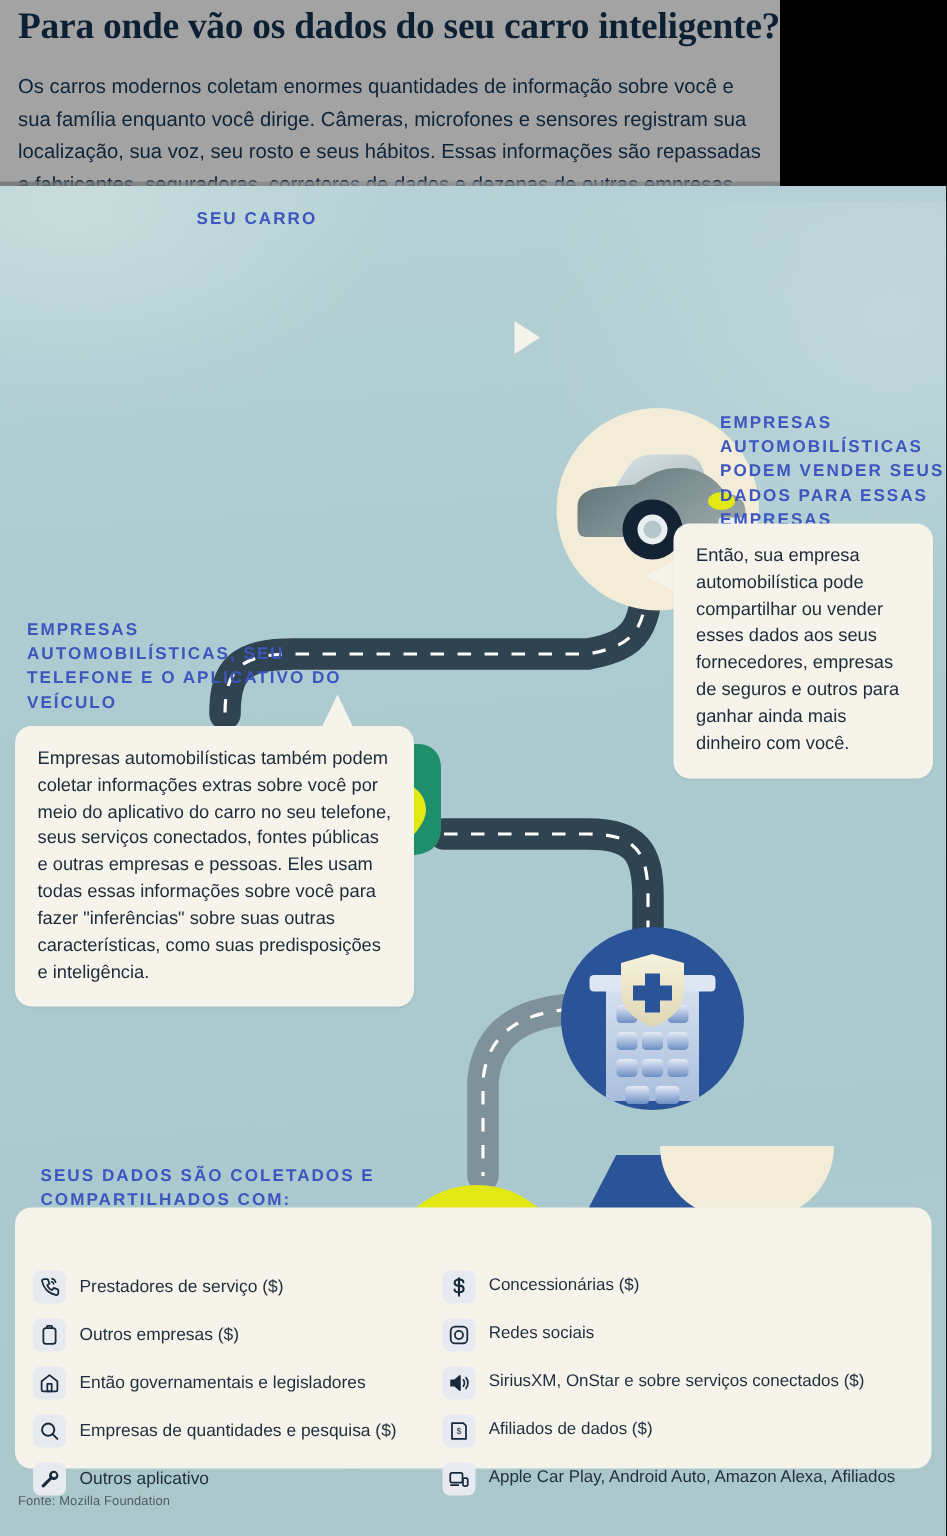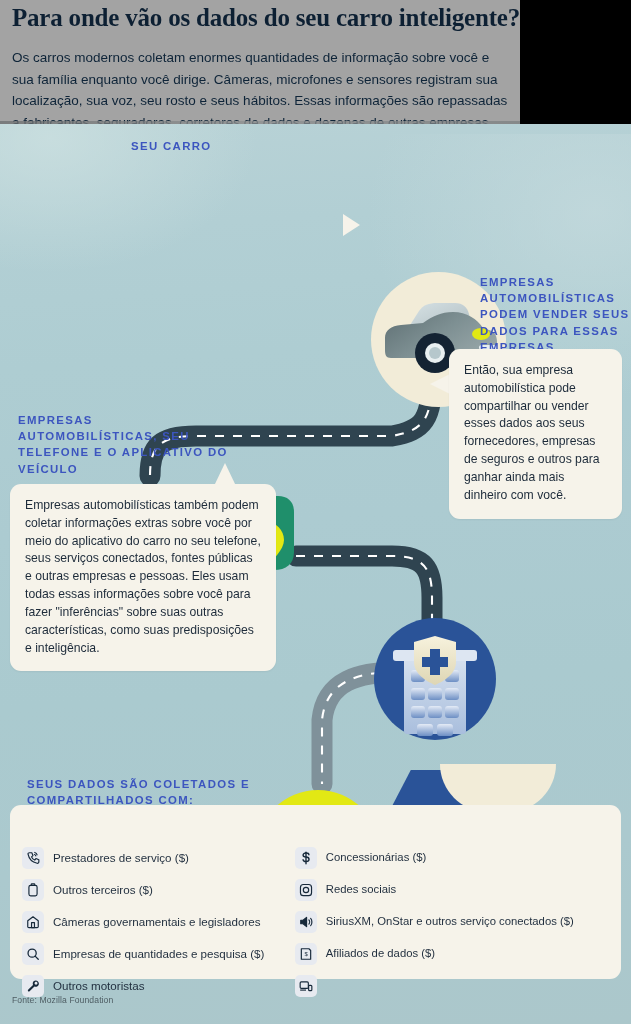--- a/index.html
+++ b/index.html
@@ -421,31 +421,31 @@
             <span class="li-label">Prestadores de serviço ($)</span>
           </div>
 
           <div class="list-item">
             <span class="li-icon">
               <svg width="14" height="14" viewBox="0 0 24 24" fill="none" stroke="#17293a" stroke-width="2" stroke-linecap="round" stroke-linejoin="round">
                 <rect x="5" y="4" width="14" height="18" rx="3"></rect>
                 <path d="M9 4 L9 2.5 C9 2 9.5 1.5 10 1.5 L14 1.5 C14.5 1.5 15 2 15 2.5 L15 4"></path>
               </svg>
             </span>
-            <span class="li-label">Outros terceiros ($)</span>
+            <span class="li-label">Outros empresas ($)</span>
           </div>
 
           <div class="list-item">
             <span class="li-icon">
               <svg width="14" height="14" viewBox="0 0 24 24" fill="none" stroke="#17293a" stroke-width="2" stroke-linecap="round" stroke-linejoin="round">
                 <path d="M3 10 L12 3 L21 10 L21 20 C21 21 20 21.5 19 21.5 L5 21.5 C4 21.5 3 21 3 20 Z"></path>
                 <rect x="9.5" y="13" width="5" height="8.5"></rect>
               </svg>
             </span>
-            <span class="li-label">Câmeras governamentais e legisladores</span>
+            <span class="li-label">Então governamentais e legisladores</span>
           </div>
 
           <div class="list-item">
             <span class="li-icon">
               <svg width="14" height="14" viewBox="0 0 24 24" fill="none" stroke="#17293a" stroke-width="2.2" stroke-linecap="round">
                 <circle cx="10.5" cy="10.5" r="7"></circle>
                 <line x1="15.6" y1="15.6" x2="21" y2="21"></line>
               </svg>
             </span>
             <span class="li-label">Empresas de quantidades e pesquisa ($)</span>
@@ -454,21 +454,21 @@
           <div class="list-item">
             <span class="li-icon">
               <svg width="14" height="14" viewBox="0 0 24 24" fill="#17293a">
                 <path d="M20.5 4.2 C18.6 2.3 15.7 2 13.6 3.6 C11.6 5.2 11 8 12 10.2
                          L3.6 18.6 C2.9 19.3 2.9 20.4 3.6 21.1 C4.3 21.8 5.4 21.8 6.1 21.1
                          L14.5 12.7 C16.7 13.7 19.5 13.1 21.1 11.1 C22.7 9 22.4 6.1 20.5 4.2 Z
                          M19 9.2 C18 10.2 16.4 10.2 15.4 9.2 C14.4 8.2 14.4 6.6 15.4 5.6
                          C16.4 4.6 18 4.6 19 5.6 C20 6.6 20 8.2 19 9.2 Z"></path>
               </svg>
             </span>
-            <span class="li-label">Outros motoristas</span>
+            <span class="li-label">Outros aplicativo</span>
           </div>
 
         </div>
 
         <div class="list-col col-right">
 
           <div class="list-item">
             <span class="li-icon">
               <svg width="14" height="14" viewBox="0 0 24 24" fill="none" stroke="#17293a" stroke-width="2.4" stroke-linecap="round" stroke-linejoin="round">
                 <line x1="12" y1="2" x2="12" y2="22"></line>
@@ -491,41 +491,42 @@
           </div>
 
           <div class="list-item">
             <span class="li-icon">
               <svg width="14" height="14" viewBox="0 0 24 24" fill="none" stroke="#17293a" stroke-width="2" stroke-linecap="round" stroke-linejoin="round">
                 <path d="M3 9 L7 9 L13 4 L13 20 L7 15 L3 15 Z" fill="#17293a"></path>
                 <path d="M17 8.5 C18.6 10.2 18.6 13.8 17 15.5"></path>
                 <path d="M20 5.8 C22.8 8.6 22.8 15.4 20 18.2"></path>
               </svg>
             </span>
-            <span class="li-label">SiriusXM, OnStar e outros serviço conectados ($)</span>
+            <span class="li-label">SiriusXM, OnStar e sobre serviços conectados ($)</span>
           </div>
 
           <div class="list-item">
             <span class="li-icon">
               <svg width="14" height="14" viewBox="0 0 24 24" fill="none" stroke="#17293a" stroke-width="2" stroke-linejoin="round">
                 <path d="M4 3 L17 3 L20 6 L20 21 L4 21 Z"></path>
                 <text x="12" y="16" font-size="10" font-family="Liberation Sans, sans-serif" fill="#17293a" stroke="none" text-anchor="middle">$</text>
               </svg>
             </span>
             <span class="li-label">Afiliados de dados ($)</span>
           </div>
 
           <div class="list-item">
             <span class="li-icon">
               <svg width="14" height="14" viewBox="0 0 24 24" fill="none" stroke="#17293a" stroke-width="2" stroke-linejoin="round">
                 <rect x="2" y="5" width="14" height="11" rx="2"></rect>
                 <rect x="16.5" y="11" width="5.5" height="9" rx="1.6"></rect>
                 <line x1="2" y1="19" x2="12" y2="19"></line>
               </svg>
             </span>
+            <span class="li-label">Apple Car Play, Android Auto, Amazon Alexa, Afiliados</span>
           </div>
 
         </div>
 
       </div>
     </div>
 
     <div class="footer-note">Fonte: Mozilla Foundation</div>
 
   </div>

